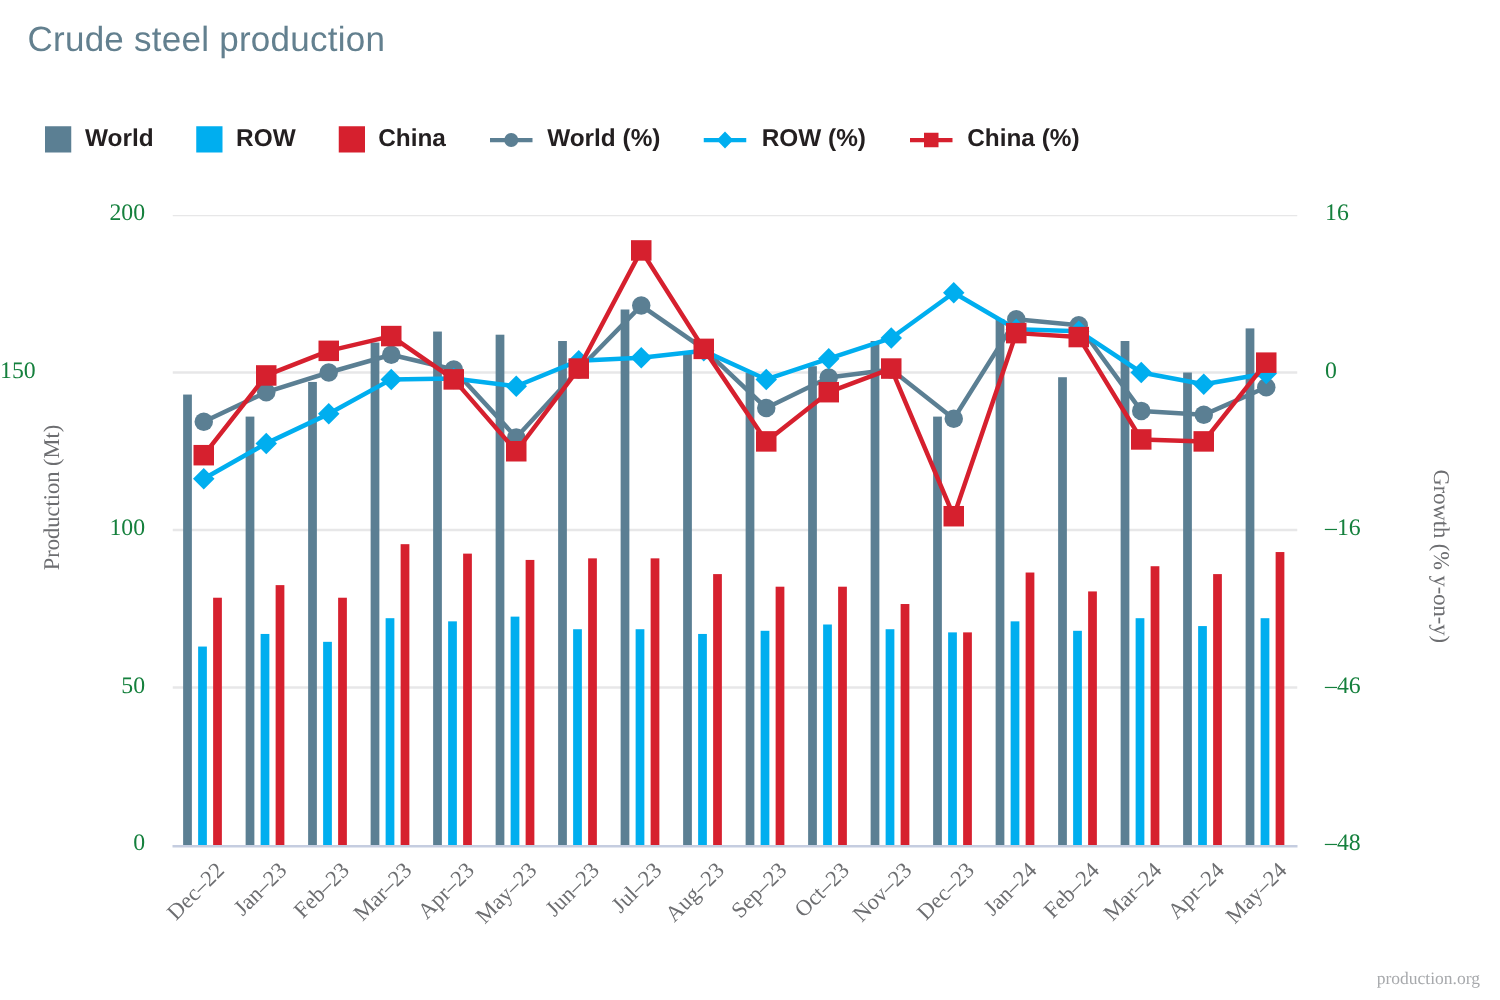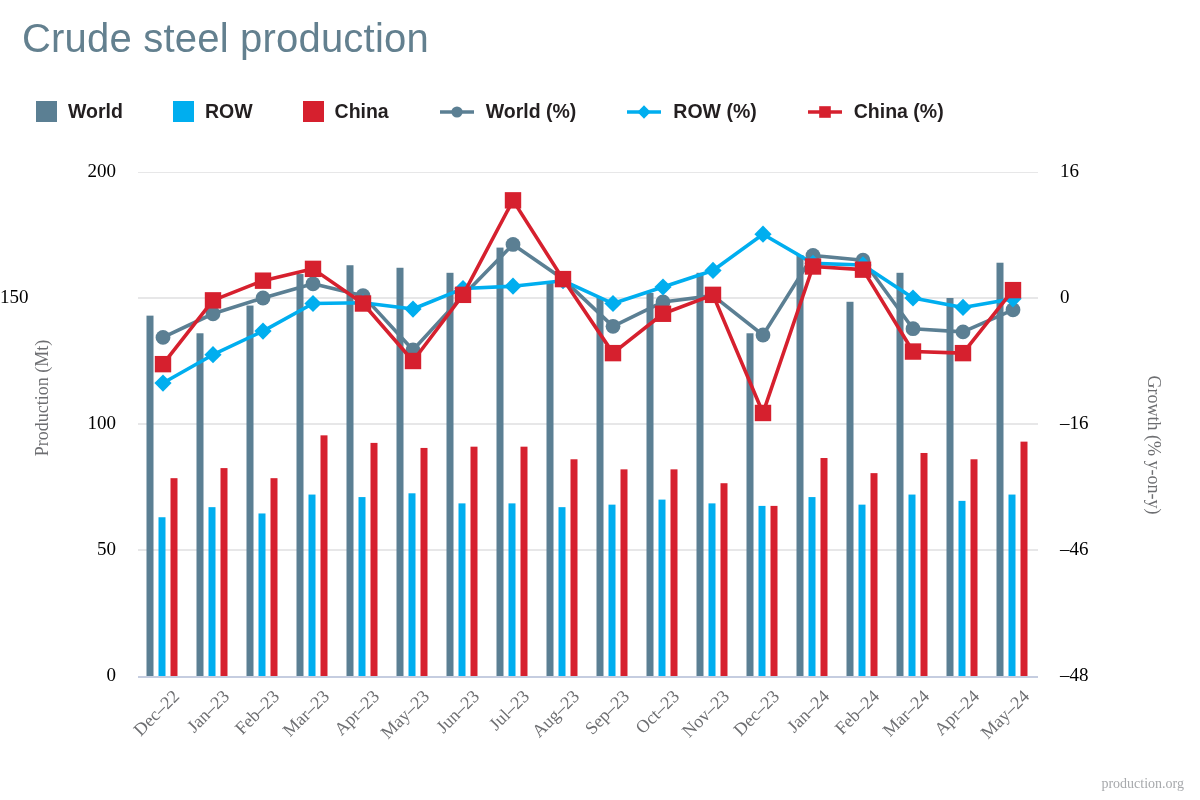--- a/index.html
+++ b/index.html
@@ -6,44 +6,44 @@
   html, body { margin:0; padding:0; }
   body {
     width:1200px; height:800px;
     background:#ffffff;
     font-family:"Liberation Sans", sans-serif;
     overflow:hidden;
     position:relative;
   }
   #chart-title {
     position:absolute; left:22px; top:16px;
-    font-size:40px; font-weight:400; color:#63808f;
+    font-size:28px; font-weight:400; color:#63808f;
     letter-spacing:0.2px;
   }
   #legend {
     position:absolute; left:36px; top:100px;
-    display:flex; align-items:center; gap:16px;
+    display:flex; align-items:center; gap:0;
   }
   .legend-item { display:flex; align-items:center; margin-right:34px; }
   .legend-item .lbl {
     font-size:19.5px; font-weight:bold; color:#231f20; margin-left:11px;
     white-space:nowrap;
   }
   .swatch { width:21px; height:21px; display:block; }
   .marker-key { width:36px; height:18px; display:block; }
 
   #plot {
     position:absolute;
     left:138px; top:172px;
     width:900px; height:504px;
   }
   #plot svg { display:block; }
 
   .axis-num {
-    position:absolute; font-size:19px; color:#000000;
+    position:absolute; font-size:19px; color:#15803d;
     font-family:"Liberation Serif", serif;
   }
   #ylabel-left-wrap {
     position:absolute; left:30px; top:248px;
     width:24px; height:300px;
   }
   #ylabel-left-wrap span {
     display:block; position:absolute; left:50%; top:50%;
     transform:translate(-50%,-50%) rotate(-90deg);
     font-size:18px; color:#6d6e71; white-space:nowrap;

